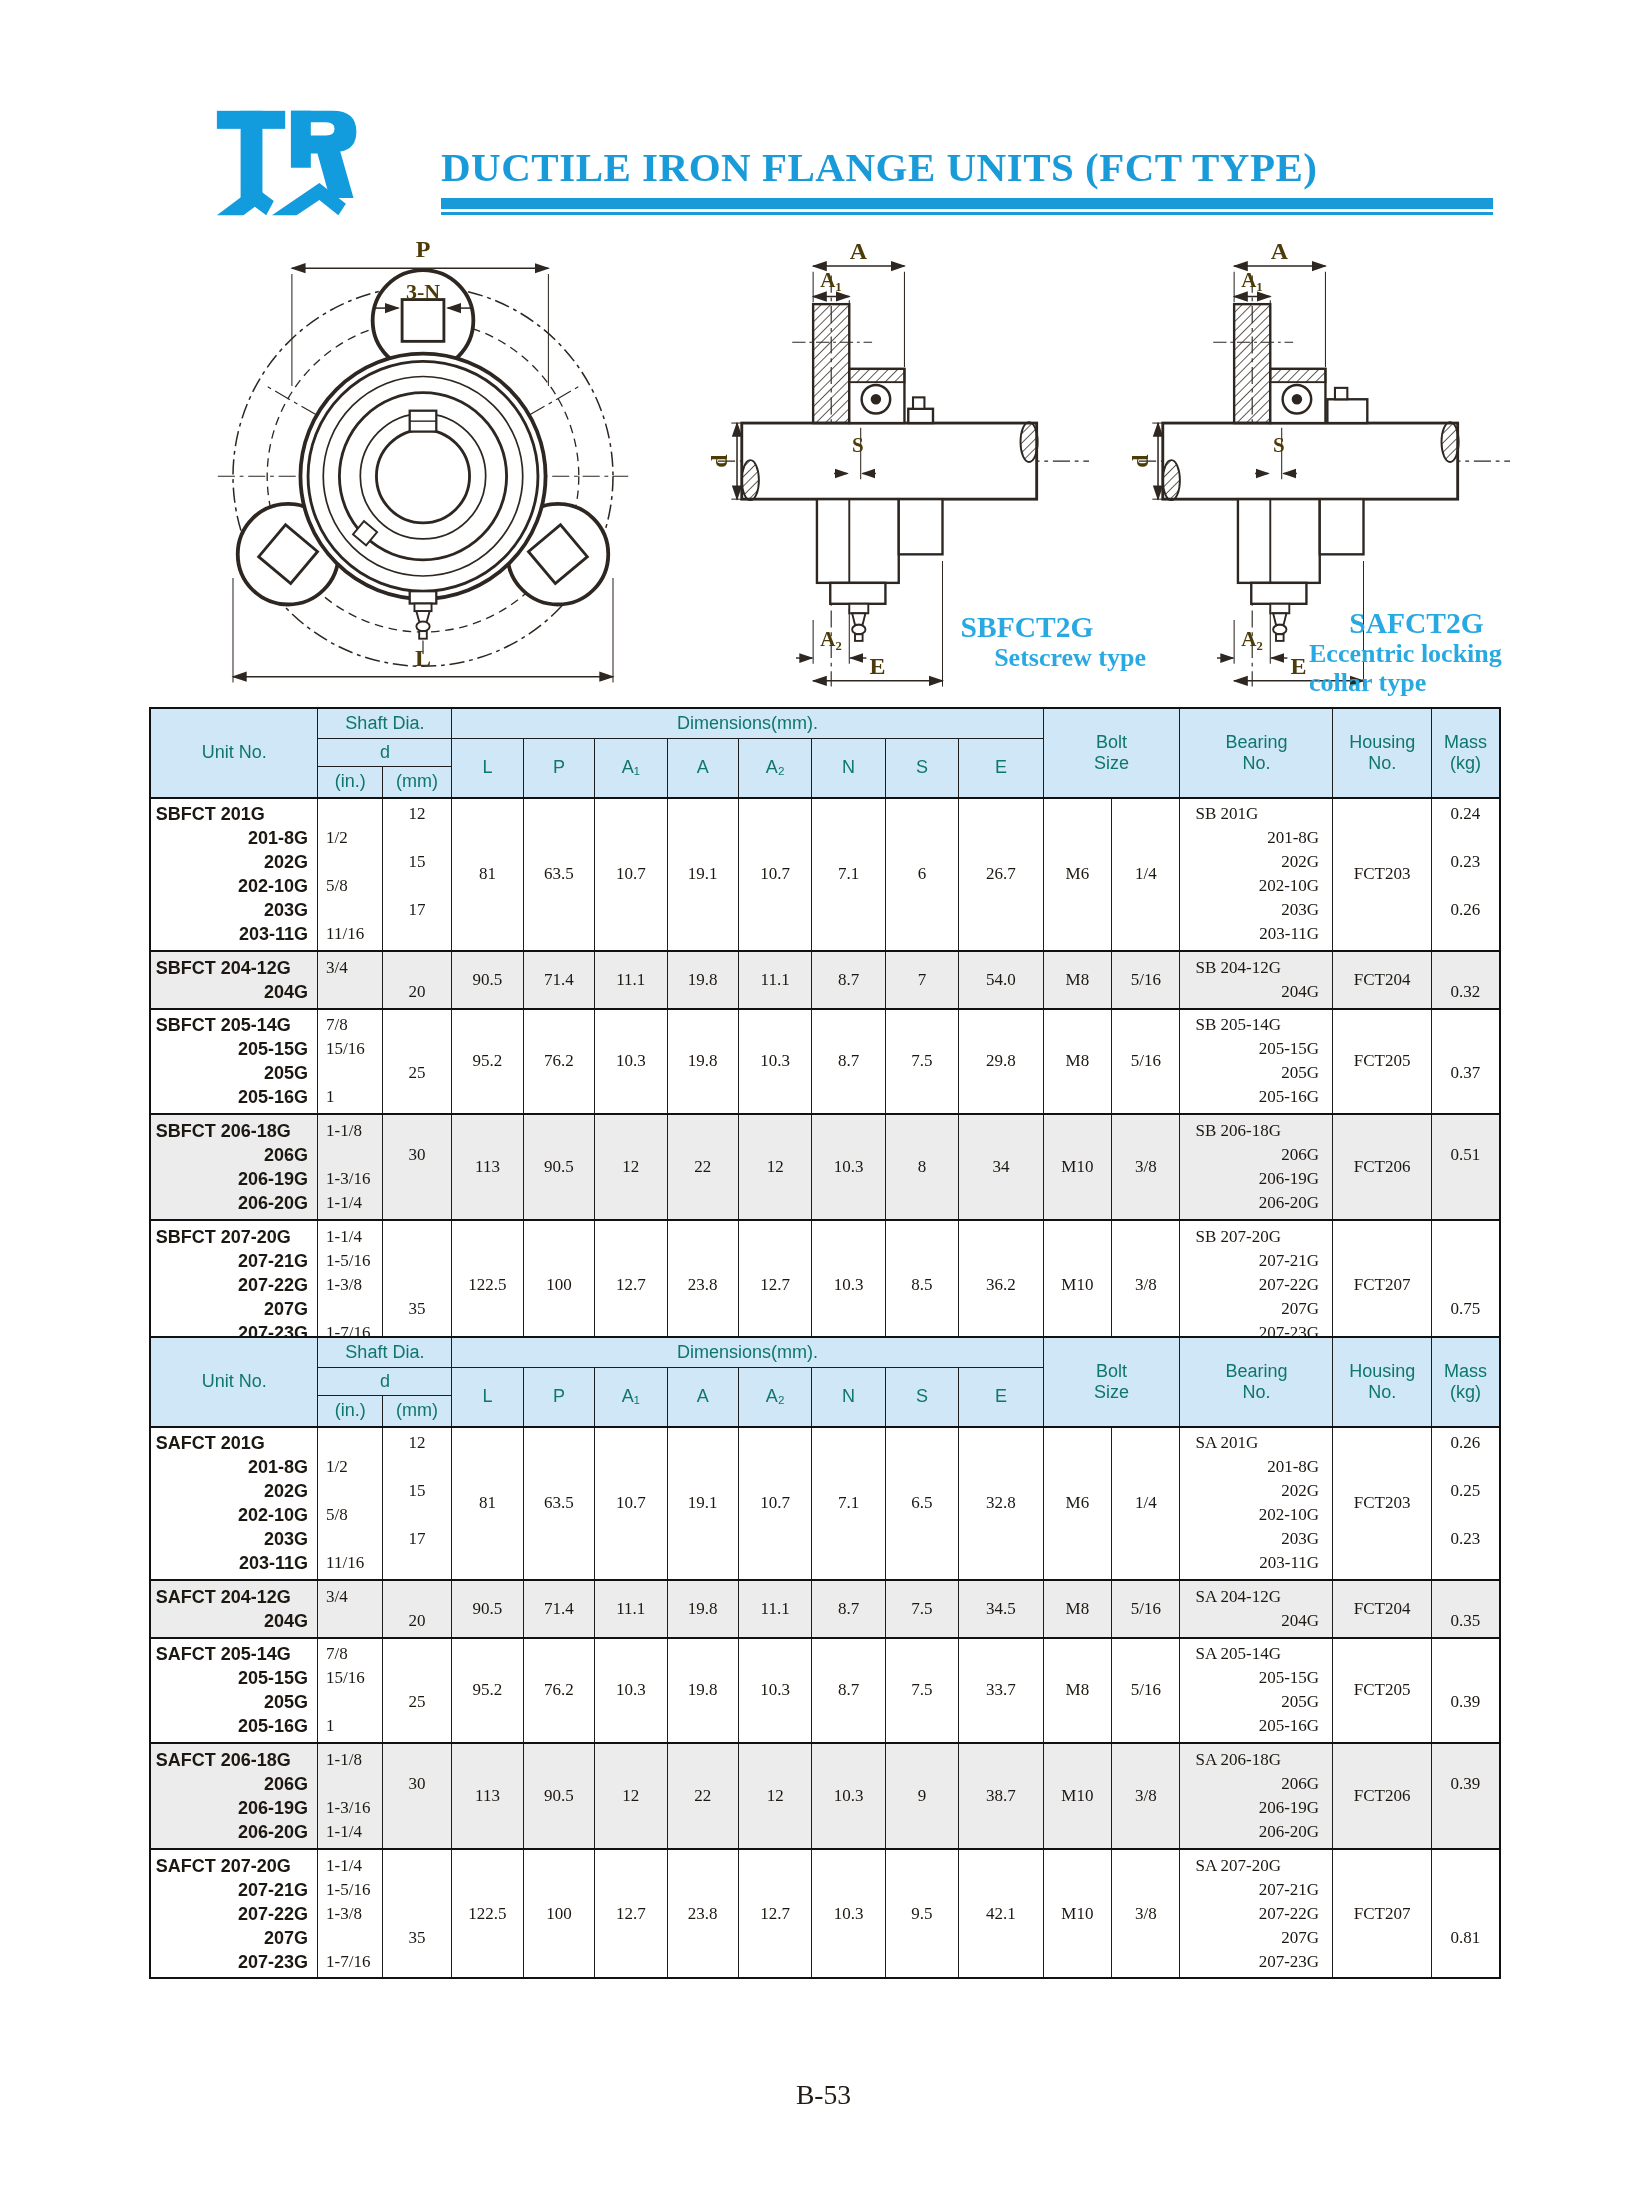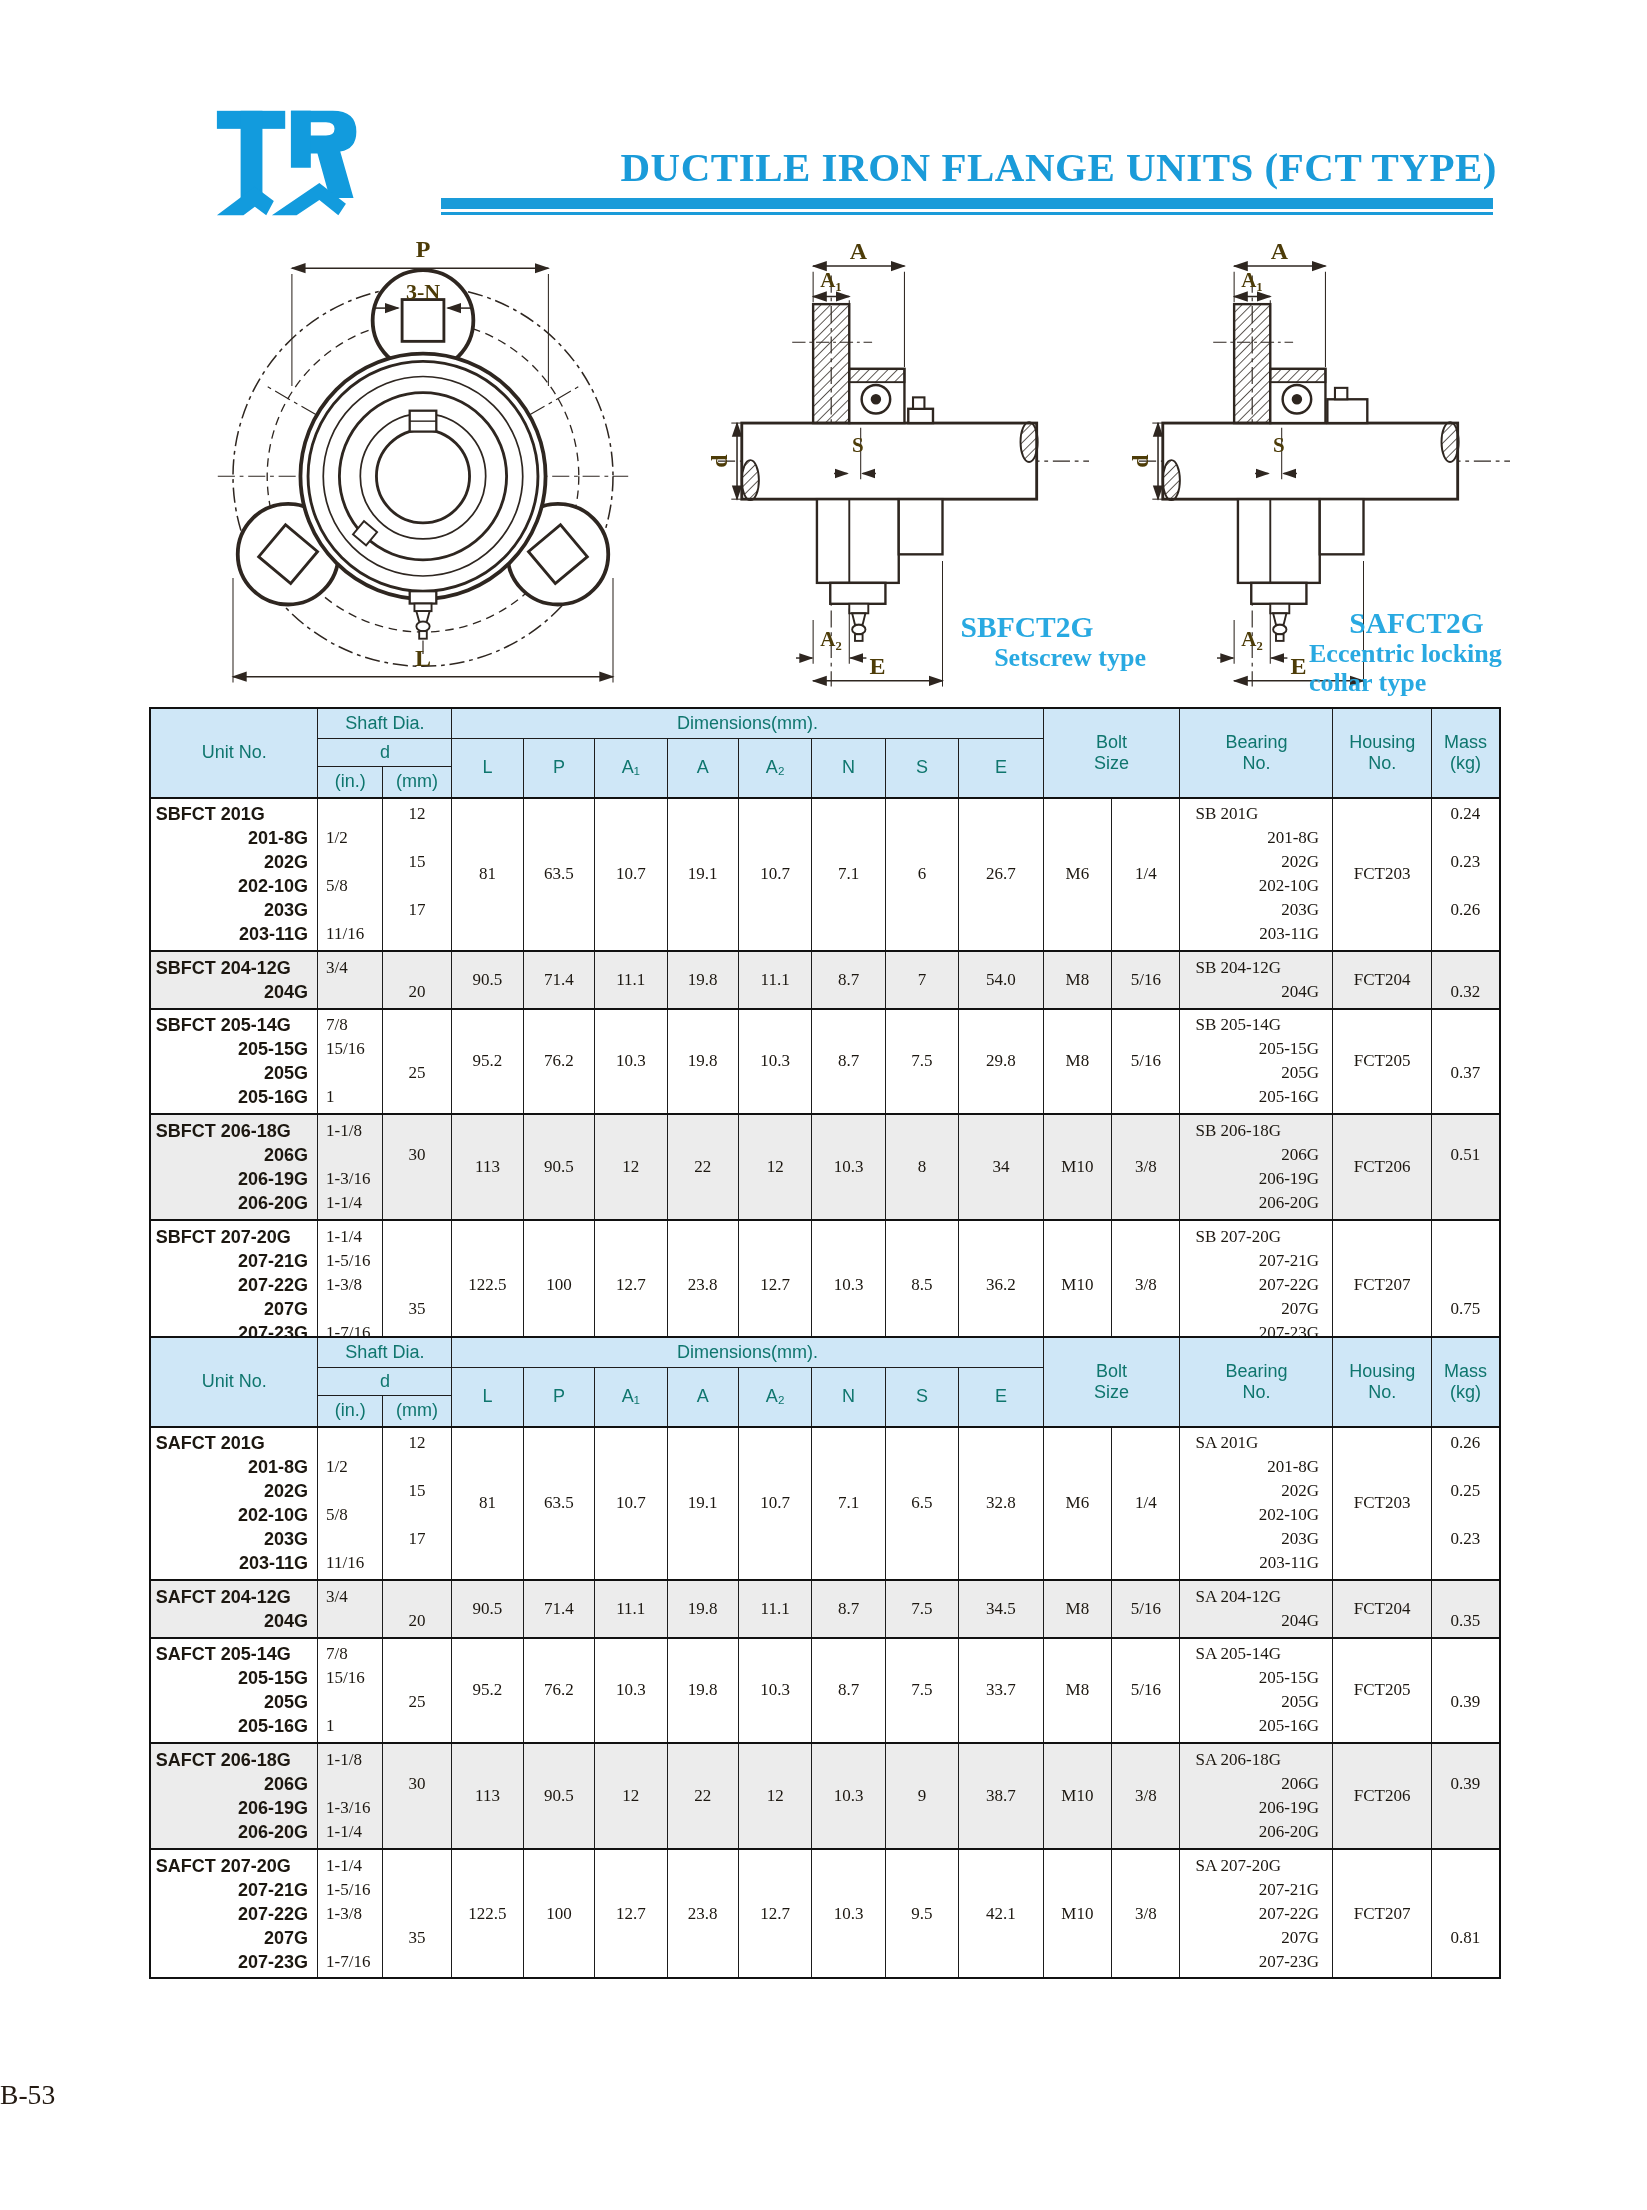--- a/index.html
+++ b/index.html
@@ -3,21 +3,21 @@
 <meta charset="utf-8">
 <style>
   html,body{margin:0;padding:0;background:#fff;}
   .page{position:relative;width:1647px;height:2210px;background:#ffffff;overflow:hidden;
         font-family:"Liberation Serif","DejaVu Serif",serif;color:#1c1710;}
 
   
   .logo{position:absolute;left:215px;top:105px;width:148px;height:116px;}
   .page-title{position:absolute;left:441px;top:143px;width:1056px;height:49px;
       font-family:"Liberation Serif","DejaVu Serif",serif;font-weight:700;font-size:41px;
-      letter-spacing:0.5px;color:#1a9bd9;white-space:nowrap;text-align:right;}
+      letter-spacing:0.5px;color:#1a9bd9;white-space:nowrap;}
   .rule-thick{position:absolute;left:441px;top:198px;width:1052px;height:10.5px;background:#1a9bd9;}
   .rule-thin{position:absolute;left:441px;top:212px;width:1052px;height:2.9px;background:#1a9bd9;}
 
   
   .drawing{position:absolute;}
   .dim-label{position:absolute;font-family:"Liberation Serif","DejaVu Serif",serif;
       font-weight:700;font-size:24px;color:#4d3c08;line-height:1;}
   .caption{position:absolute;color:#29a9e1;font-family:"Liberation Serif","DejaVu Serif",serif;
       font-weight:700;line-height:29.5px;}
   .caption .code{font-size:29.5px;text-align:center;}
@@ -40,21 +40,21 @@
   td.unit .lr{text-align:right;padding-right:9.5px;}
   td.incol .ln{font-size:17px;text-align:left;padding-left:7.6px;}
   td.mmcol .ln,td.mass .ln{font-size:17px;text-align:center;}
   td.num{font-size:17px;text-align:center;}
   td.bearing .ln{font-size:17px;}
   td.bearing .lb0{text-align:left;padding-left:15px;}
   td.bearing .lbr{text-align:right;padding-right:13.3px;}
   .pre{white-space:pre-line;}
 
   .remarks{position:absolute;left:149px;top:1959px;font-weight:700;font-size:21px;color:#1c150f;}
-  .footer{position:absolute;left:0;top:2079px;width:1647px;
+  .footer{position:absolute;left:0;top:2079px;width:1647px;text-align:center;
       font-size:27.6px;color:#241a12;}
   svg{display:block;}
 </style>
 </head>
 <body>
 
 <div class="page">
 
   <div class="logo">
     <svg width="148" height="116" viewBox="0 0 156 122">

